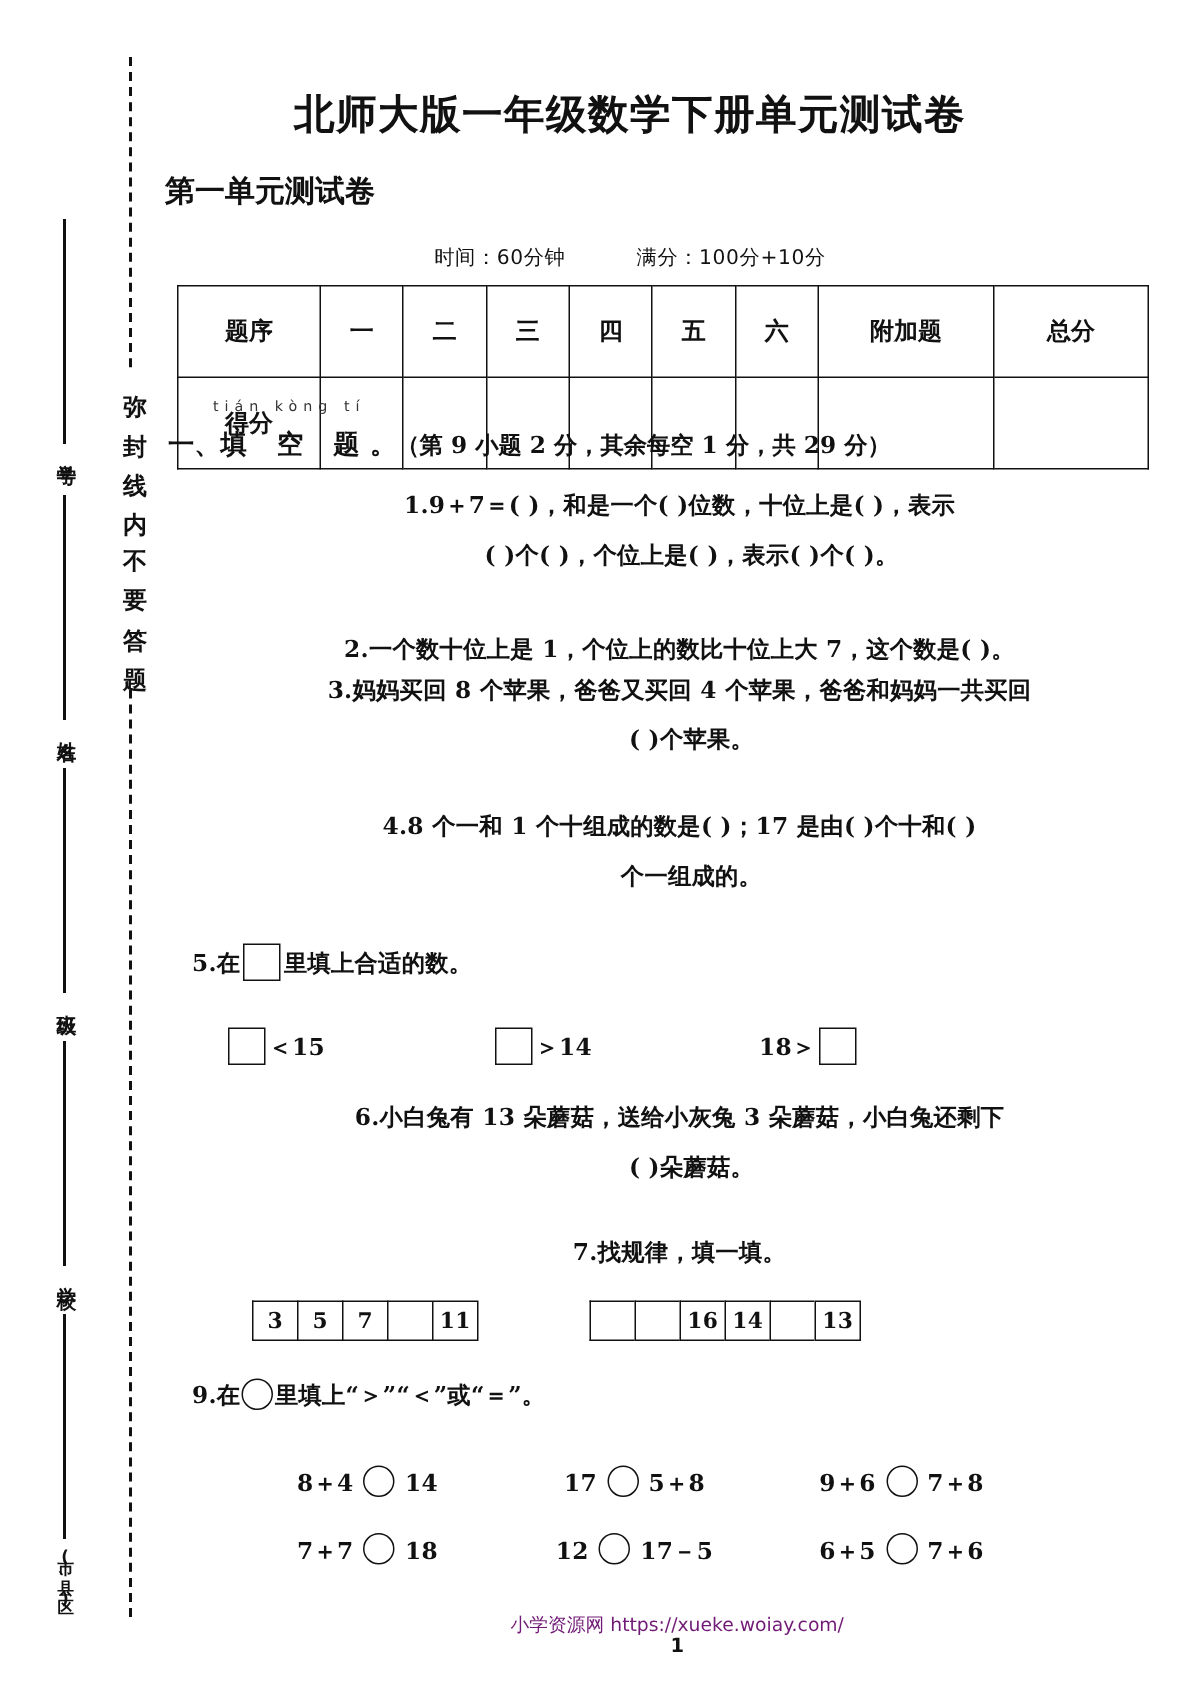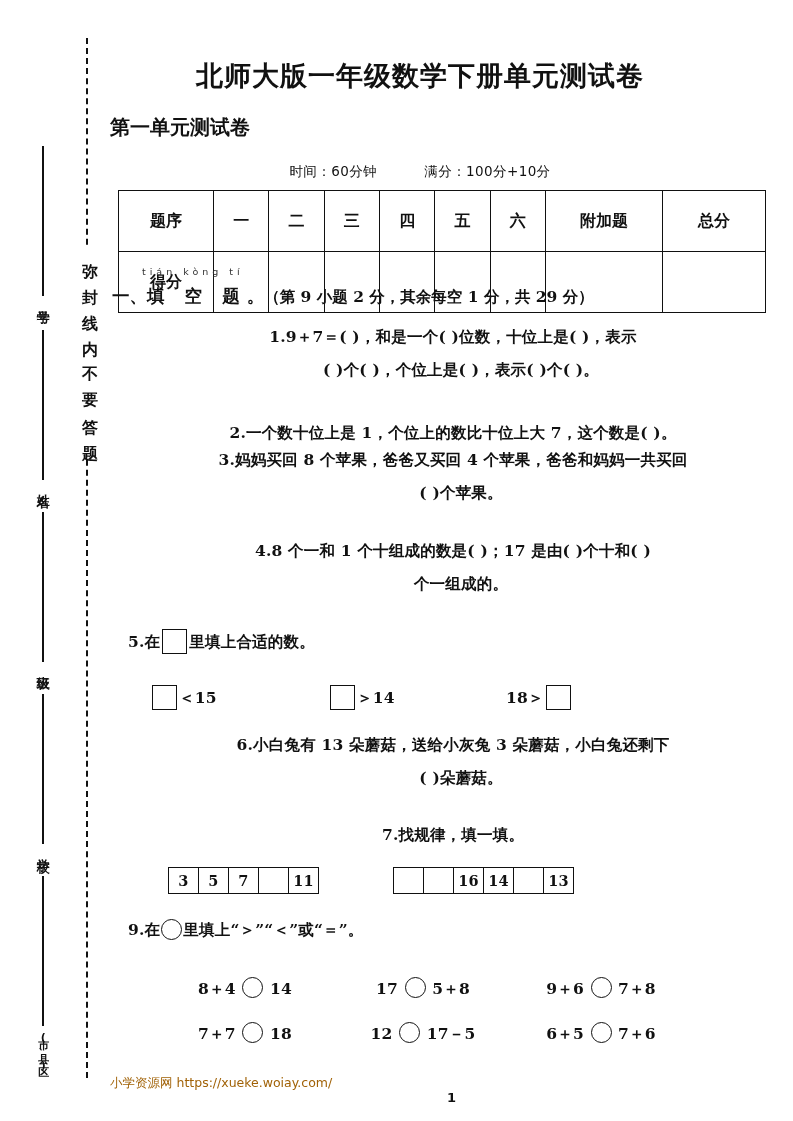--- a/index.html
+++ b/index.html
@@ -224,23 +224,23 @@
     font-size: 15.5px;
     font-weight: bold;
   }
   .cmp-row .item { width: 178px; }
 
   
   #watermark {
     position: absolute;
     left: 0; top: 1075px;
     width: 683px;
-    text-align: left;
+    text-align: center;
     font-size: 12.5px;
-    color: #a16207;
+    color: #701a75;
     font-family: "DejaVu Sans", "Liberation Sans", sans-serif;
   }
   #page-number {
     position: absolute;
     left: 0; top: 1090px;
     width: 683px;
     text-align: center;
     font-size: 13px;
     font-weight: bold;
     color: #111;

